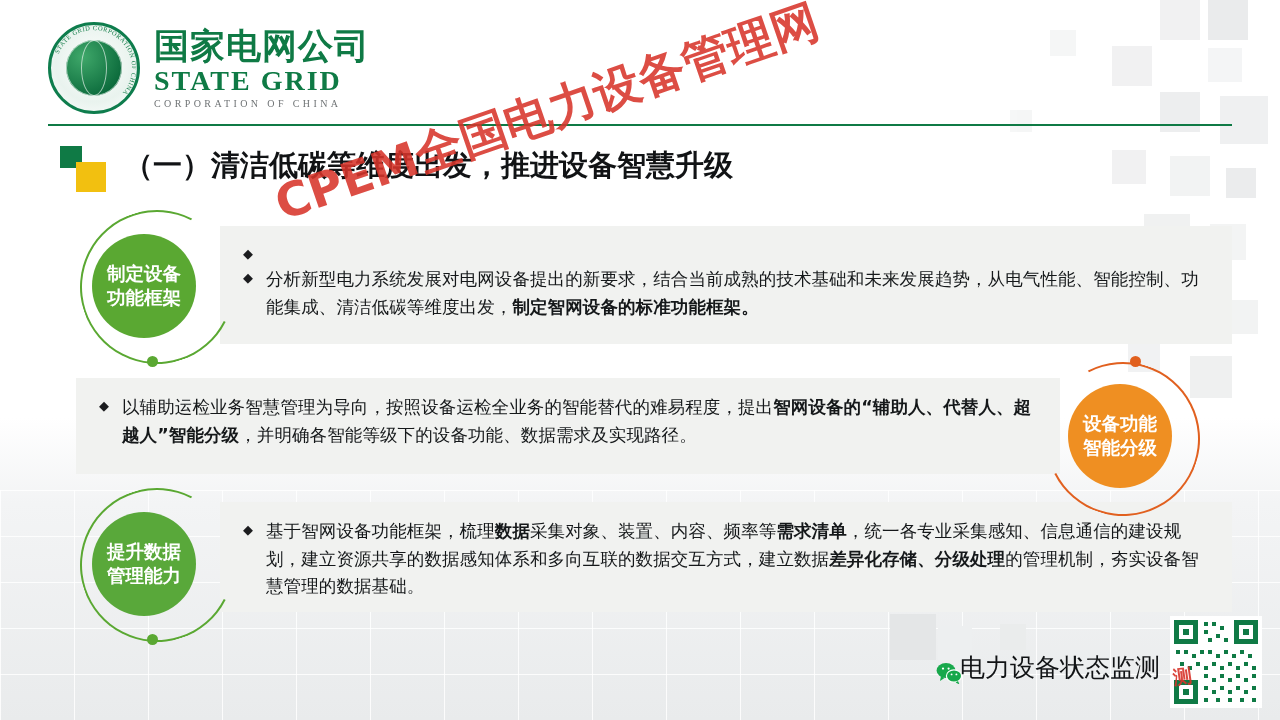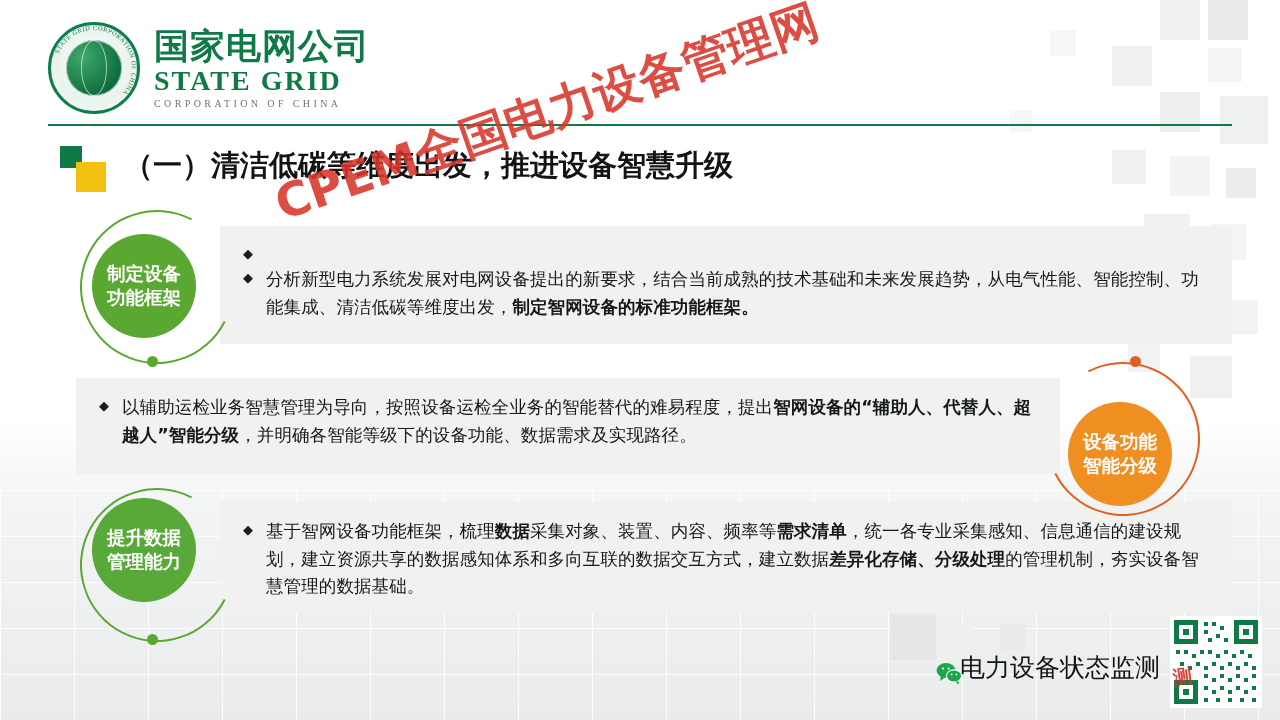--- a/index.html
+++ b/index.html
@@ -401,40 +401,40 @@
         <span class="btext">
           <span>分析新型电力系统发展对电网设备提出的新要求，结合当前成熟的技术基础和未来发展趋势，从电气性能、智能控制、功能集成、清洁低碳等维度出发，</span><b>制定智网设备的标准功能框架。</b>
         </span>
       </div>
     </div>
   </div>
 
   <div class="block" style="left:0;top:368px;width:1280px;height:120px;">
     <div class="arc arc-orange" style="left:1046px;top:-6px;width:150px;height:150px;transform:rotate(18deg);"></div>
     <div class="dot orange" style="left:1130px;top:-12px;"></div>
-    <div class="badge orange" style="left:1068px;top:34px;text-align:center;">
+    <div class="badge orange" style="left:1068px;top:16px;text-align:center;">
       <div>
         <div>设备功能</div>
         <div>智能分级</div>
       </div>
     </div>
     <div class="panel panel-list" style="left:76px;top:10px;width:984px;height:96px;">
       <div class="bullet-line">
         <span class="diamond">◆</span>
         <span class="btext">
           <span>以辅助运检业务智慧管理为导向，按照设备运检全业务的智能替代的难易程度，提出</span><b>智网设备的“辅助人、代替人、超越人”智能分级</b><span>，并明确各智能等级下的设备功能、数据需求及实现路径。</span>
         </span>
       </div>
     </div>
   </div>
 
   <div class="block" style="left:0;top:494px;width:1280px;height:146px;">
     <div class="arc arc-green" style="left:80px;top:-6px;width:150px;height:150px;transform:rotate(-18deg);"></div>
     <div class="dot green" style="left:147px;top:140px;"></div>
-    <div class="badge teal" style="left:92px;top:4px;">
+    <div class="badge teal" style="left:92px;top:18px;">
       <div>
         <div>提升数据</div>
         <div>管理能力</div>
       </div>
     </div>
     <div class="panel panel-list" style="left:220px;top:8px;width:1012px;height:110px;">
       <div class="bullet-line">
         <span class="diamond">◆</span>
         <span class="btext">
           <span>基于智网设备功能框架，梳理</span><b>数据</b><span>采集对象、装置、内容、频率等</span><b>需求清单</b><span>，统一各专业采集感知、信息通信的建设规划，建立资源共享的数据感知体系和多向互联的数据交互方式，建立数据</span><b>差异化存储、分级处理</b><span>的管理机制，夯实设备智慧管理的数据基础。</span>

